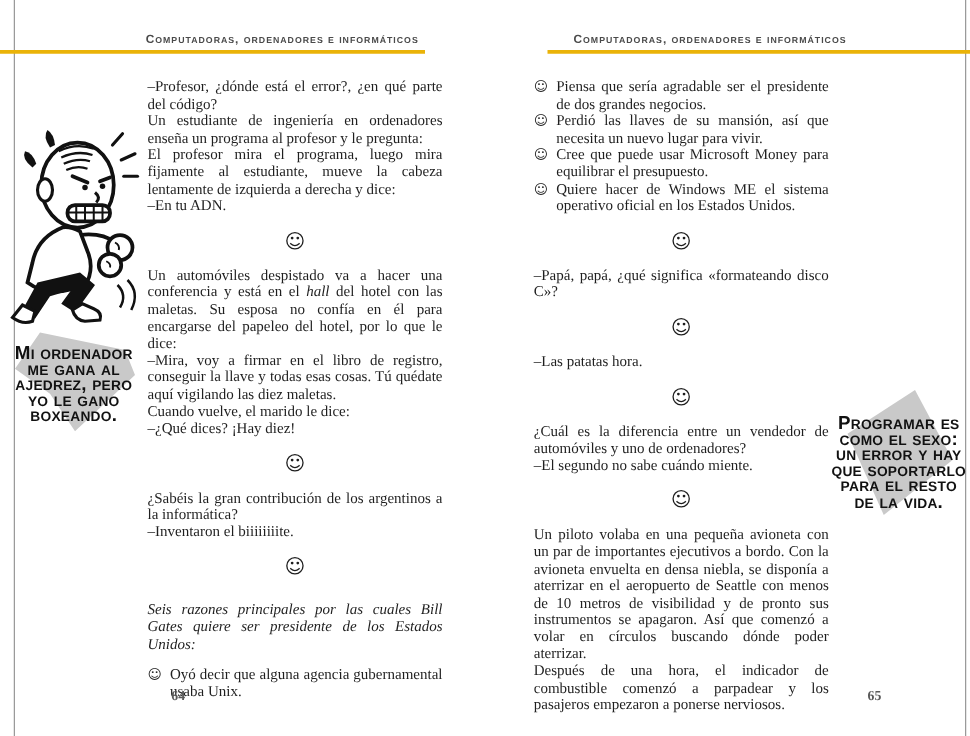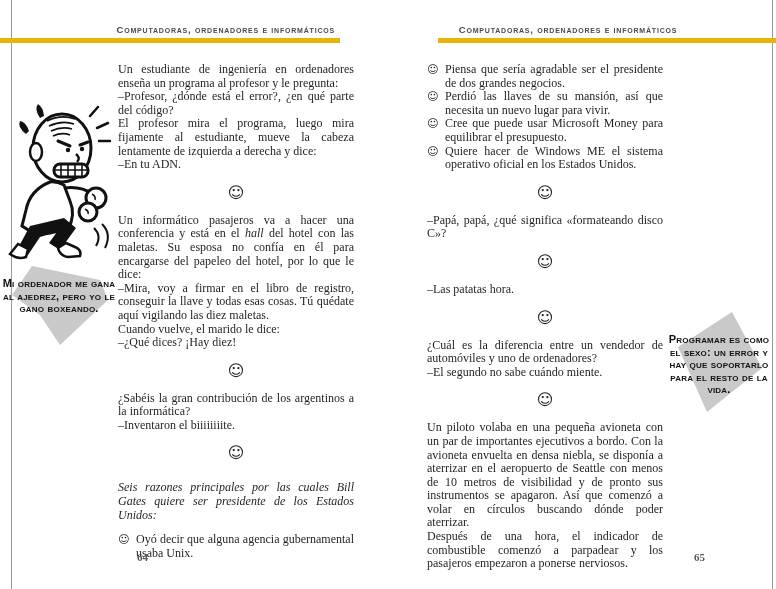--- a/index.html
+++ b/index.html
@@ -3,21 +3,21 @@
 <meta charset="utf-8">
 <style>
   html,body{margin:0;padding:0;background:#fff;}
   body{width:776px;height:589px;position:relative;overflow:hidden;
        font-family:"Liberation Serif", serif;color:#1f1f1f;}
 
   .page-edge{position:absolute;top:0;bottom:0;width:1px;background:#9a9a9a;}
   .edge-left{left:11px;}
   .edge-right{left:772px;}
 
-  .running-head{position:absolute;top:0;height:43px;border-bottom:5px solid #eab308;
+  .running-head{position:absolute;top:0;height:43px;border-bottom:3px solid #eab308;
        display:flex;align-items:flex-end;box-sizing:border-box;
        font-family:"Liberation Sans", sans-serif;font-weight:bold;
        font-variant:small-caps;font-size:9.5px;letter-spacing:.8px;color:#4a4a4a;
        padding-bottom:3px;}
   .head-left{left:0;width:340px;justify-content:flex-end;padding-right:5px;}
   .head-right{left:438px;width:338px;justify-content:center;padding-right:78px;}
 
   .col{position:absolute;top:63px;width:236px;font-size:12px;line-height:13.6px;
        text-align:justify;}
   .col-left{left:118px;}
@@ -35,21 +35,21 @@
   .li .txt{flex:1;text-align:justify;}
 
   .page-num{position:absolute;top:551px;font-family:Liberation Serif, serif;
        font-weight:bold;font-variant:small-caps;font-size:11px;color:#5a5a5a;padding-left:20px;}
   .num-left{left:117px;}
   .num-right{left:655px;width:30px;text-align:right;}
 
   .margin-shape{position:absolute;z-index:0;}
   .margin-note{position:absolute;z-index:1;text-align:center;
        font-family:"Liberation Sans", sans-serif;font-weight:bold;
-       font-variant:small-caps;font-size:11px;line-height:12.5px;
+       font-variant:small-caps;font-size:15px;line-height:12.5px;
        letter-spacing:.2px;color:#111;}
   .note-left{left:2px;top:277px;width:114px;}
   .note-right{left:663px;top:333px;width:112px;}
 
   .cartoon{position:absolute;left:2px;top:96px;z-index:1;}
 </style>
 </head>
 <body>
 
 <div>
@@ -114,28 +114,28 @@
     <polygon points="7,47 27,18 95,32 103,52 55,97 35,67" fill="#c9c9c9"></polygon>
   </svg>
   <div class="margin-note note-left">Mi ordenador me gana al ajedrez, pero yo le gano boxeando.</div>
 
   <svg class="margin-shape" style="left:672px;top:305px;" width="100" height="115">
     <polygon points="60,7 90,63 35,107 6,42" fill="#c9c9c9"></polygon>
   </svg>
   <div class="margin-note note-right">Programar es como el sexo: un error y hay que soportarlo para el resto de la vida.</div>
 
   <div class="col col-left">
+    <p>–Profesor, ¿dónde está el error?, ¿en qué parte del código?</p>
     <p>Un estudiante de ingeniería en ordenadores enseña un programa al profesor y le pregunta:</p>
-    <p>–Profesor, ¿dónde está el error?, ¿en qué parte del código?</p>
     <p>El profesor mira el programa, luego mira fijamente al estudiante, mueve la cabeza lentamente de izquierda a derecha y dice:</p>
     <p>–En tu ADN.</p>
 
     <div class="sep">☺</div>
 
-    <p><span>Un informático pasajeros va a hacer una conferencia y está en el </span><span class="ital">hall</span><span> del hotel con las maletas. Su esposa no confía en él para encargarse del papeleo del hotel, por lo que le dice:</span></p>
+    <p><span>Un automóviles despistado va a hacer una conferencia y está en el </span><span class="ital">hall</span><span> del hotel con las maletas. Su esposa no confía en él para encargarse del papeleo del hotel, por lo que le dice:</span></p>
     <p>–Mira, voy a firmar en el libro de registro, conseguir la llave y todas esas cosas. Tú quédate aquí vigilando las diez maletas.</p>
     <p>Cuando vuelve, el marido le dice:</p>
     <p>–¿Qué dices? ¡Hay diez!</p>
 
     <div class="sep">☺</div>
 
     <p>¿Sabéis la gran contribución de los argentinos a la informática?</p>
     <p>–Inventaron el biiiiiiiite.</p>
 
     <div class="sep">☺</div>

